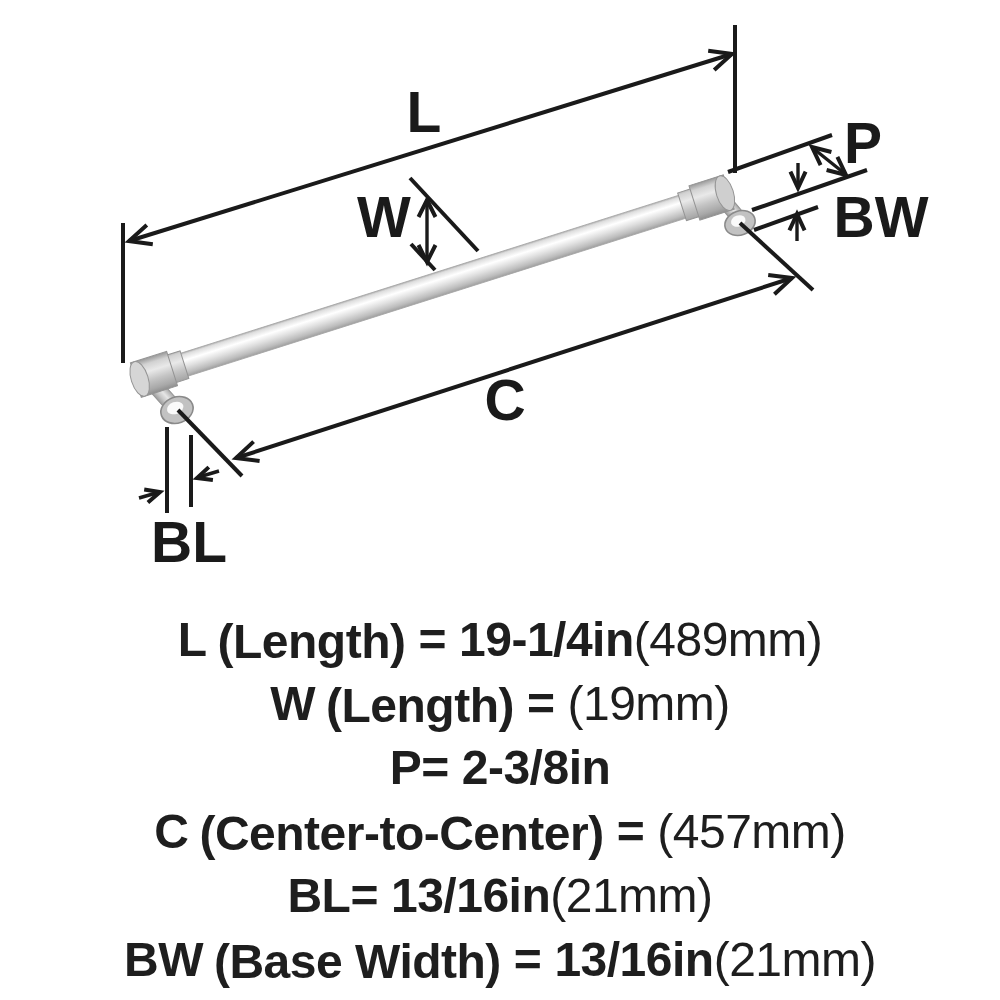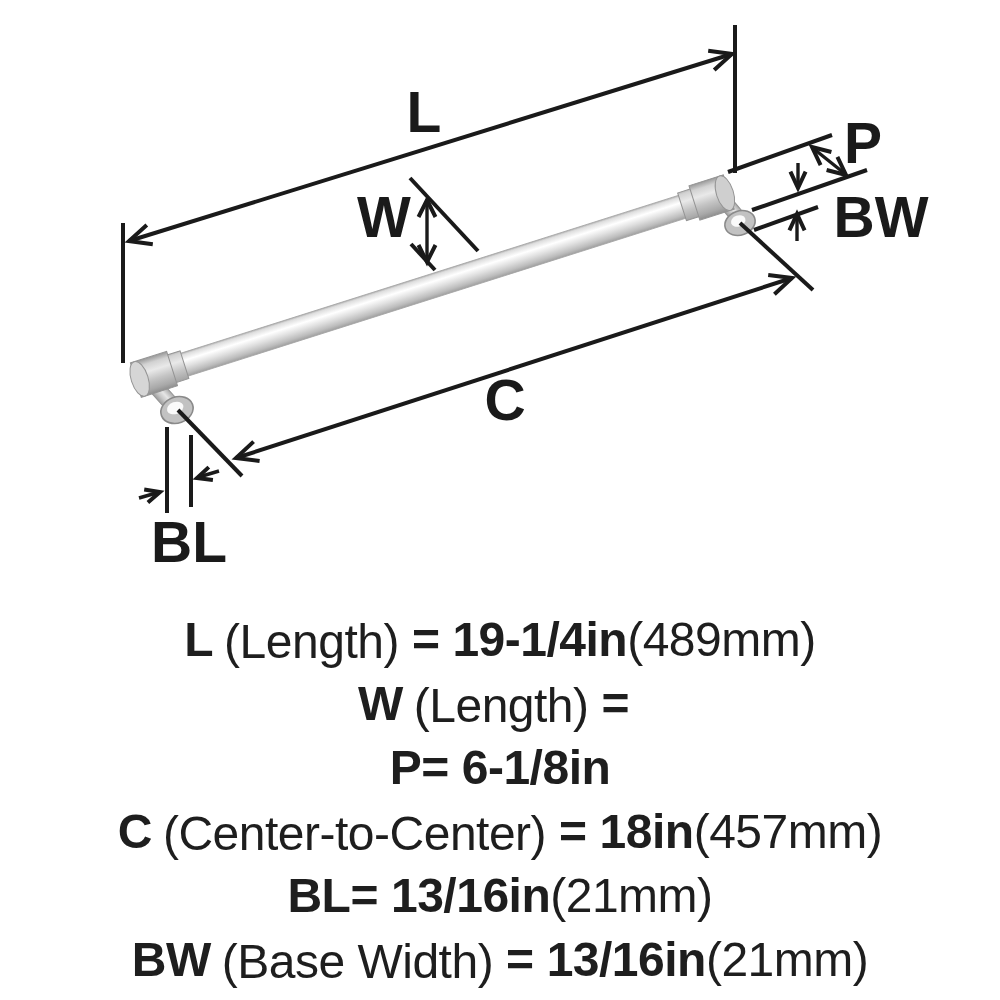--- a/index.html
+++ b/index.html
@@ -18,21 +18,21 @@
   .metal-edge{stroke:#949494;stroke-width:1;}
   #spec-table{
     position:absolute;left:0;top:607px;width:1000px;
     color:#1e1e1e;font-size:48px;
   }
   .spec-row{
     height:64px;display:flex;align-items:center;justify-content:center;
     white-space:nowrap;letter-spacing:-0.5px;
   }
   .spec-sym{font-weight:bold;}
-  .spec-name{font-weight:normal;margin:4px 13px 0 11px;}
+  .spec-name{font-weight:bold;margin:4px 13px 0 11px;}
   .spec-eq{font-weight:bold;margin-right:13px;}
   .spec-inch{font-weight:bold;}
   .spec-mm{font-weight:normal;}
 </style>
 </head>
 <body>
 
 <div id="stage">
 
   <svg id="diagram-svg" width="1000" height="610" viewBox="0 0 1000 610">
@@ -151,31 +151,31 @@
       <span class="spec-sym">L</span>
       <span class="spec-name">(Length)</span>
       <span class="spec-eq">=</span>
       <span class="spec-inch">19-1/4in</span>
       <span class="spec-mm">(489mm)</span>
     </div>
     <div class="spec-row">
       <span class="spec-sym">W</span>
       <span class="spec-name">(Length)</span>
       <span class="spec-eq">=</span>
+      <span class="spec-mm">(19mm)</span>
     </div>
     <div class="spec-row">
       <span class="spec-sym">P</span>
       <span class="spec-eq">=</span>
-      <span class="spec-inch">6-1/8in</span>
+      <span class="spec-inch">2-3/8in</span>
     </div>
     <div class="spec-row">
       <span class="spec-sym">C</span>
       <span class="spec-name">(Center-to-Center)</span>
       <span class="spec-eq">=</span>
-      <span class="spec-inch">18in</span>
       <span class="spec-mm">(457mm)</span>
     </div>
     <div class="spec-row">
       <span class="spec-sym">BL</span>
       <span class="spec-eq">=</span>
       <span class="spec-inch">13/16in</span>
       <span class="spec-mm">(21mm)</span>
     </div>
     <div class="spec-row">
       <span class="spec-sym">BW</span>

